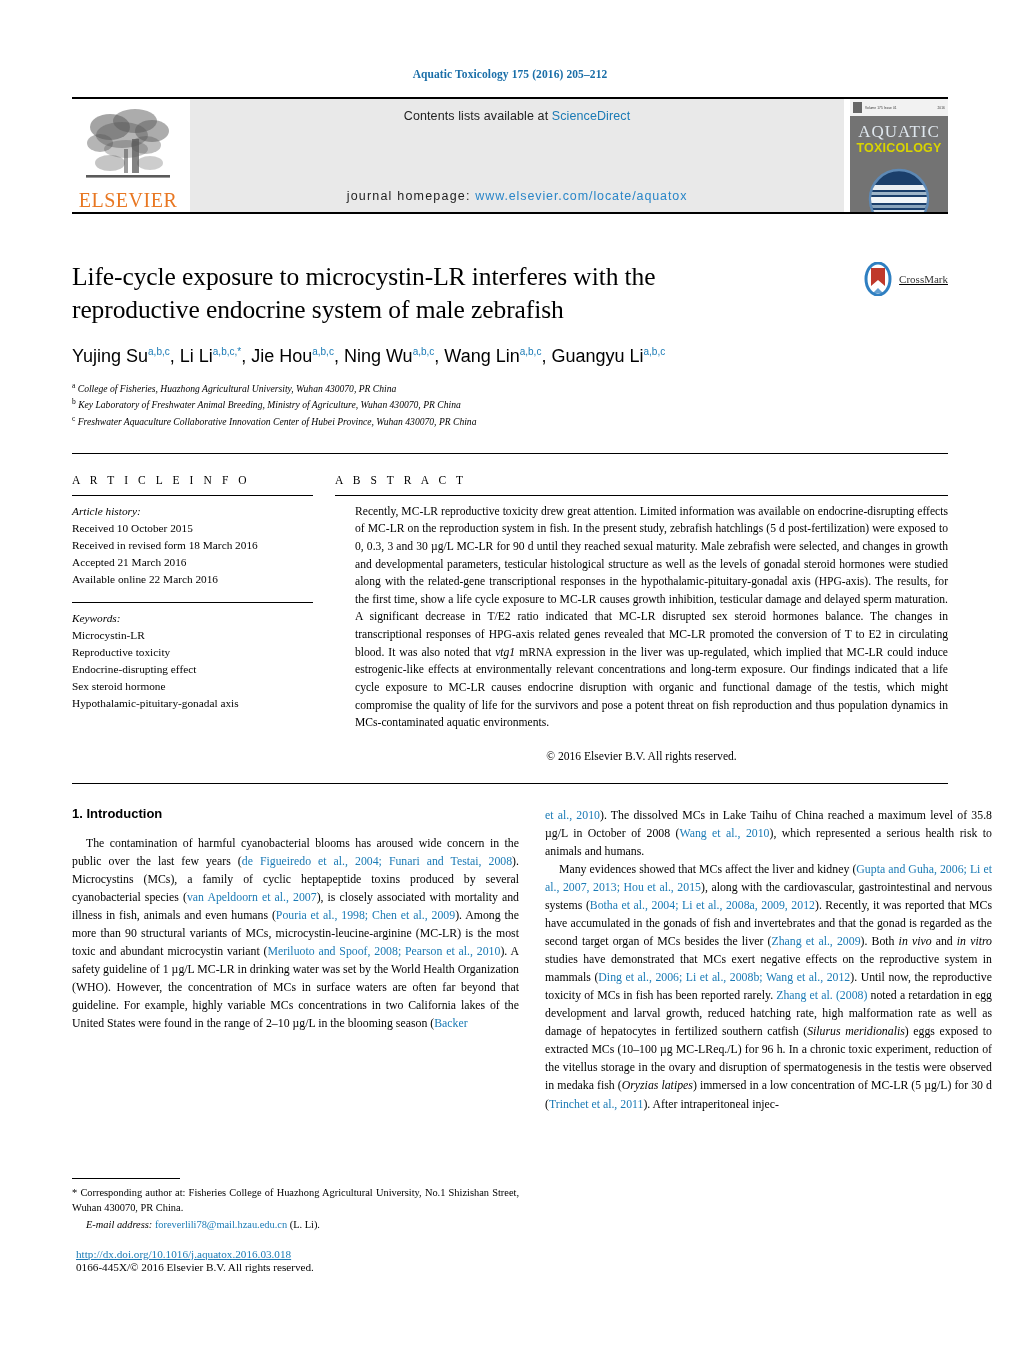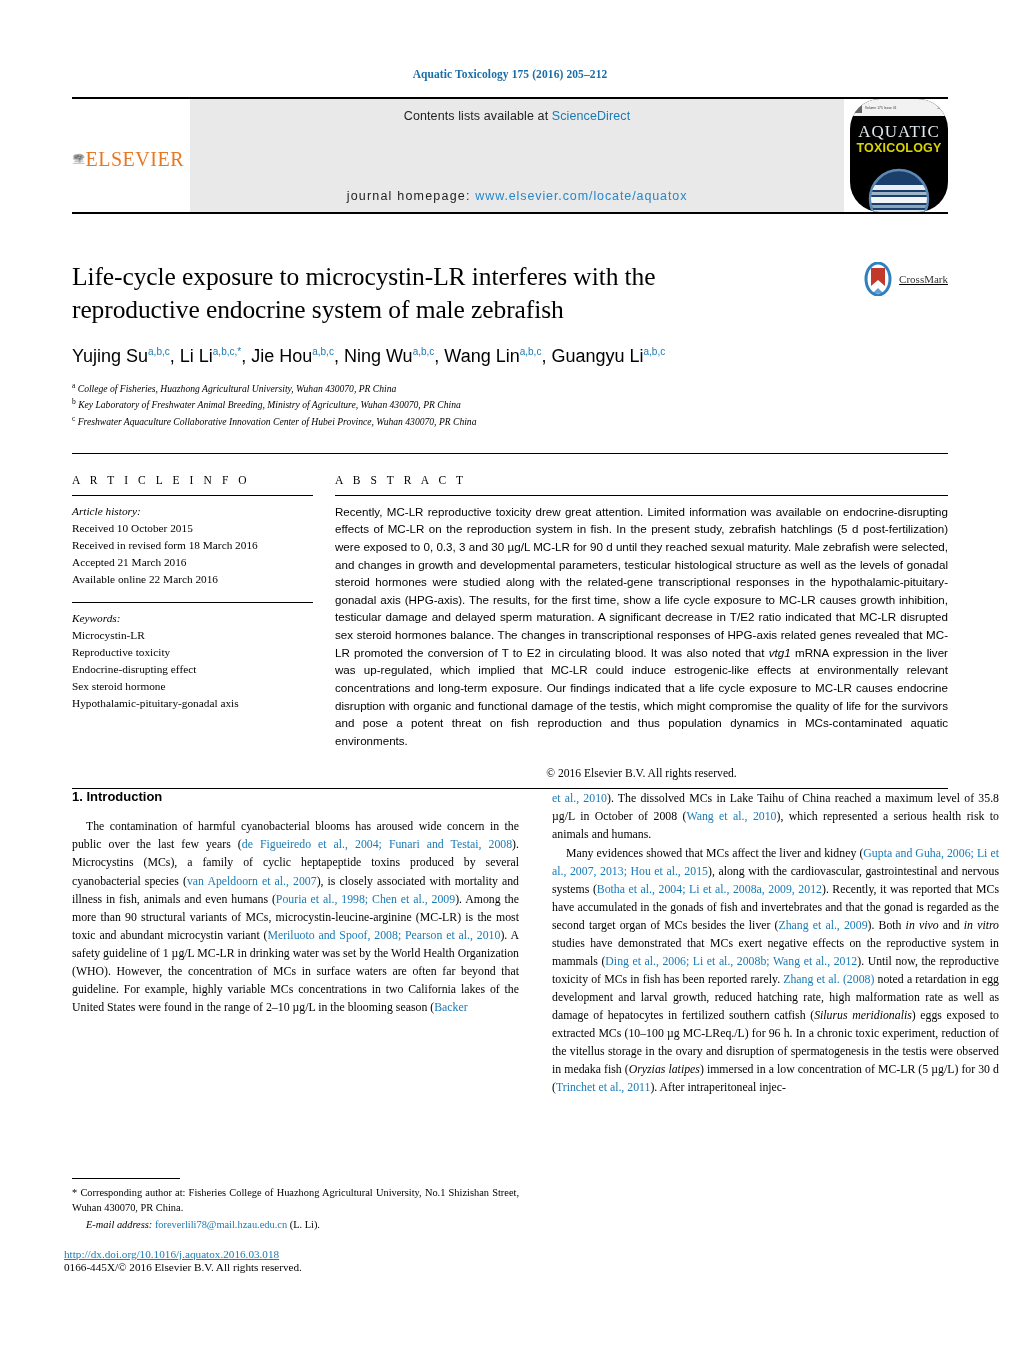--- a/index.html
+++ b/index.html
@@ -37,21 +37,21 @@
     border-bottom: 2.4px solid #000;
     display: flex;
     align-items: stretch;
     height: 113px;
     box-sizing: content-box;
   }
   .elsevier-logo {
     width: 112px;
     flex: 0 0 112px;
     display: flex;
-    flex-direction: row;
+    flex-direction: column;
     align-items: center;
     justify-content: flex-start;
     padding-top: 6px;
     box-sizing: border-box;
   }
   .tree-svg { display:block; }
   .elsevier-word {
     font-family: "Liberation Serif", serif;
     color: #e87722;
     font-size: 20px;
@@ -88,23 +88,22 @@
     font-family: "Liberation Sans", sans-serif;
     font-size: 12.5px;
     color: #222;
     letter-spacing: 1.2px;
   }
   .homepage-line .url { color: #2a86c8; letter-spacing: 0.9px; }
   .cover-thumb {
     width: 98px;
     flex: 0 0 98px;
     position: relative;
-    background: #000000;
+    background: #737373;
     overflow: hidden;
-    border-radius: 30px;
   }
   .cover-top {
     height: 17px;
     background: #f2f2f2;
     display: flex;
     align-items: center;
     padding: 0 3px;
     gap: 3px;
   }
   .cover-top .els-mark {
@@ -218,35 +217,37 @@
     font-size: 11.3px;
     line-height: 1.52;
     font-family: "Liberation Serif", serif;
   }
   .info-group .lbl { font-style: italic; }
   .info-spacer { height: 13px; }
   .abstract-body {
     font-size: 11.6px;
     line-height: 1.52;
     text-align: justify;
-    font-family: Liberation Sans, sans-serif;
+    font-family: Liberation Serif, serif;
+    margin-left: 20px;
   }
   .abstract-body i { font-style: italic; }
   .copyright {
     text-align: center;
     font-size: 11.6px;
     margin-top: 18px;
     font-family: "Liberation Serif", serif;
   }
   
   .body-wrap {
-    margin: 8px 72px 0 72px;
+    margin: 20px 72px 0 72px;
     border-top: 1.1px solid #000;
-    display: flex;
-    gap: 33px;
+    padding-top: 22px;
+    display: flex;
+    gap: 26px;
   }
   .bcol {
     width: 447px;
     flex: 0 0 447px;
   }
   h2.section-title {
     font-family: "Liberation Sans", sans-serif;
     font-size: 13px;
     font-weight: bold;
     margin: 0 0 13px 0;
@@ -285,21 +286,21 @@
     font-size: 10.4px;
     line-height: 1.48;
     text-indent: 14px;
     font-family: "Liberation Serif", serif;
     margin-top: 1px;
   }
   .fn-email .lbl { font-style: italic; }
   .fn-email .mail { color: #1a7ab5; }
   .doi-block {
     position: absolute;
-    left: 64px;
+    left: 76px;
     top: 1248px;
     width: 460px;
   }
   .doi-link {
     color: #1a7ab5;
     font-size: 11.2px;
     font-family: "Liberation Serif", serif;
     text-decoration: underline;
     display: block;
   }

